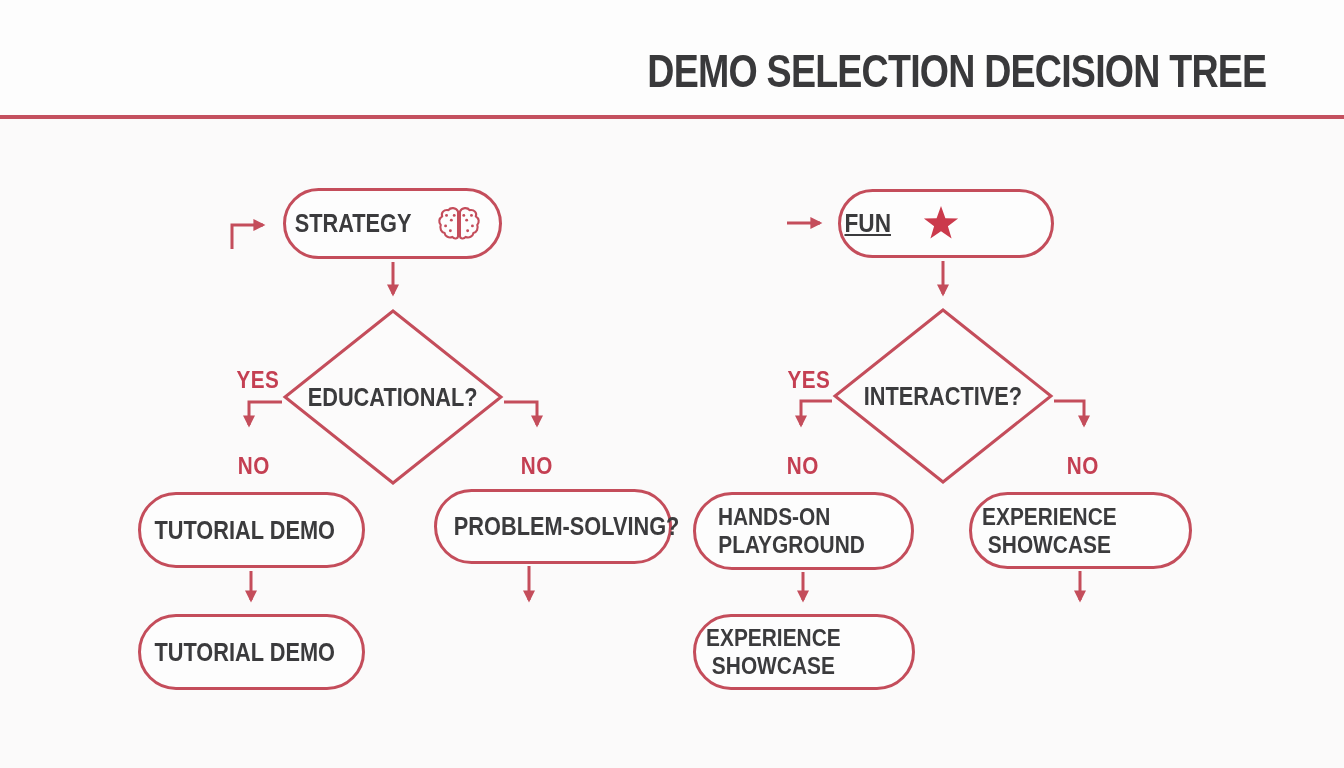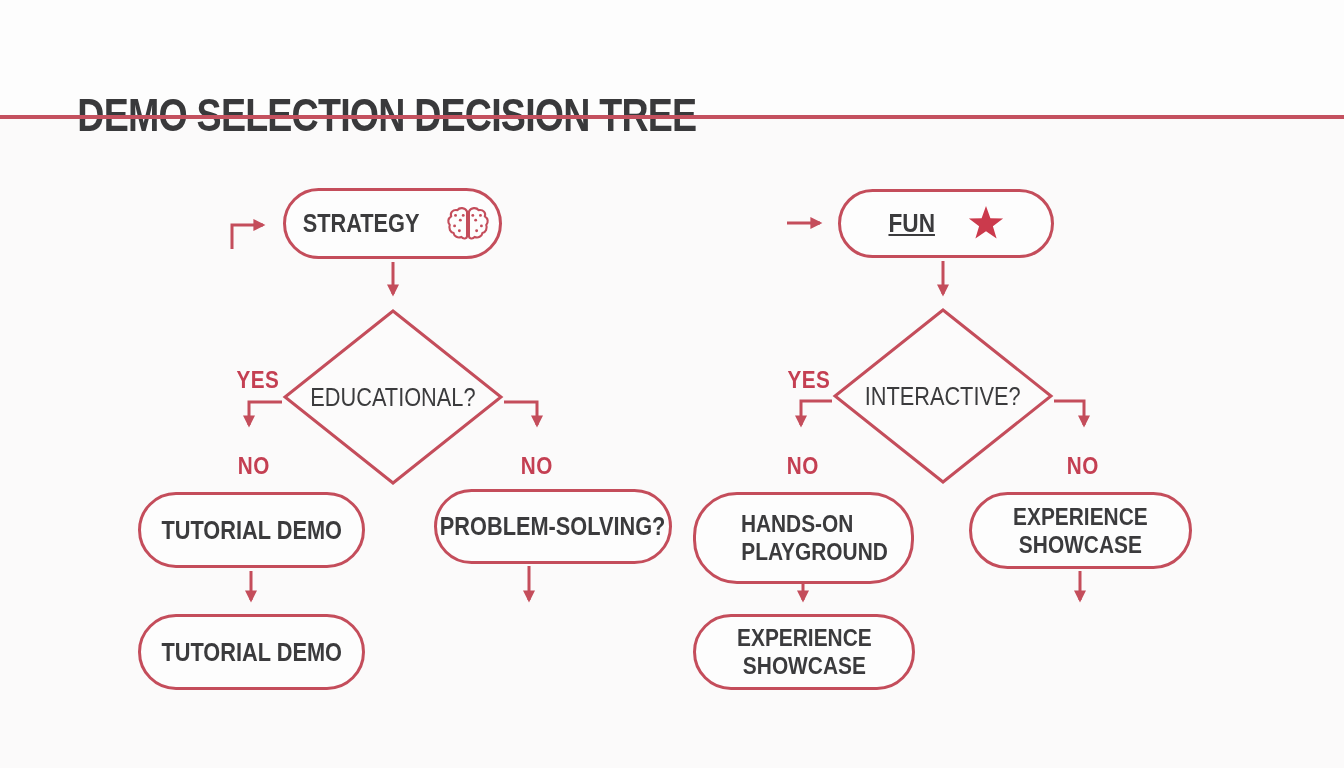--- a/index.html
+++ b/index.html
@@ -12,54 +12,54 @@
   *{margin:0;padding:0;box-sizing:border-box;}
   html,body{width:1344px;height:768px;overflow:hidden;}
   body{
     font-family:"Liberation Sans","DejaVu Sans",sans-serif;
     background:var(--bg);
   }
   .stage{position:relative;width:1344px;height:768px;background:linear-gradient(180deg,#fdfdfd 0 118px,var(--bg) 118px 100%);}
   
   .title{
     position:absolute;left:0;top:44px;width:100%;height:52px;
-    display:flex;align-items:center;justify-content:flex-start;margin-top:44px;
+    display:flex;align-items:center;justify-content:flex-end;
   }
   .title span{
     display:inline-block;
     font-size:47px;font-weight:700;color:#39393b;letter-spacing:-1px;
     transform:scaleX(0.80);white-space:nowrap;
   }
   .rule{position:absolute;left:0;top:115px;width:100%;height:4px;background:#c4515f;}
   
   svg.connectors{position:absolute;left:0;top:0;width:1344px;height:768px;}
   .connector{stroke:var(--accent);stroke-width:3;fill:none;}
   .diamond{stroke:var(--accent);stroke-width:3;fill:#fcfbfb;}
   marker path{fill:var(--accent);}
   
   .pill{
     position:absolute;border:3px solid var(--accent);border-radius:44px;
-    background:#fdfdfd;display:flex;align-items:center;justify-content:center;
+    background:#fdfdfd;display:flex;align-items:center;
     color:var(--text);
   }
   .plabel{
     display:flex;flex-direction:column;align-items:center;justify-content:center;
     transform:scaleX(0.87);font-weight:700;white-space:nowrap;text-align:center;
   }
   .fs24{font-size:24px;}
   .fs25{font-size:25px;}
   .fs26{font-size:26px;}
   .two-line{line-height:28px;}
   .shift-l{position:relative;left:-7px;}
   .shift-r{position:relative;left:13px;}
   .icon-gap{margin-left:16px;display:flex;align-items:center;}
   
   .dlabel{
     position:absolute;width:210px;height:30px;display:flex;align-items:center;justify-content:center;
-    color:var(--text);font-weight:400;
+    color:var(--text);font-weight:700;
   }
   .dlabel span{transform:scaleX(0.87);font-size:25px;white-space:nowrap;}
   
   .branch-label{
     position:absolute;width:66px;height:26px;display:flex;align-items:center;justify-content:center;
     color:#c43f52;font-weight:700;
   }
   .branch-label span{transform:scaleX(0.9);font-size:23px;letter-spacing:0.5px;}
 </style>
 </head>
@@ -160,21 +160,21 @@
   <div class="branch-label" style="left:776px;top:367px;">
     <span>YES</span>
   </div>
   <div class="branch-label" style="left:770px;top:453px;">
     <span>NO</span>
   </div>
   <div class="branch-label" style="left:1050px;top:453px;">
     <span>NO</span>
   </div>
 
-  <div class="pill" style="left:693px;top:492px;width:221px;height:92px;">
+  <div class="pill" style="left:693px;top:492px;width:221px;height:78px;">
     <div class="plabel fs24 two-line">
       <span class="shift-l">HANDS-ON</span>
       <span class="shift-r">PLAYGROUND</span>
     </div>
   </div>
   <div class="pill" style="left:969px;top:492px;width:223px;height:77px;">
     <div class="plabel fs24 two-line">
       <span>EXPERIENCE</span>
       <span>SHOWCASE</span>
     </div>

